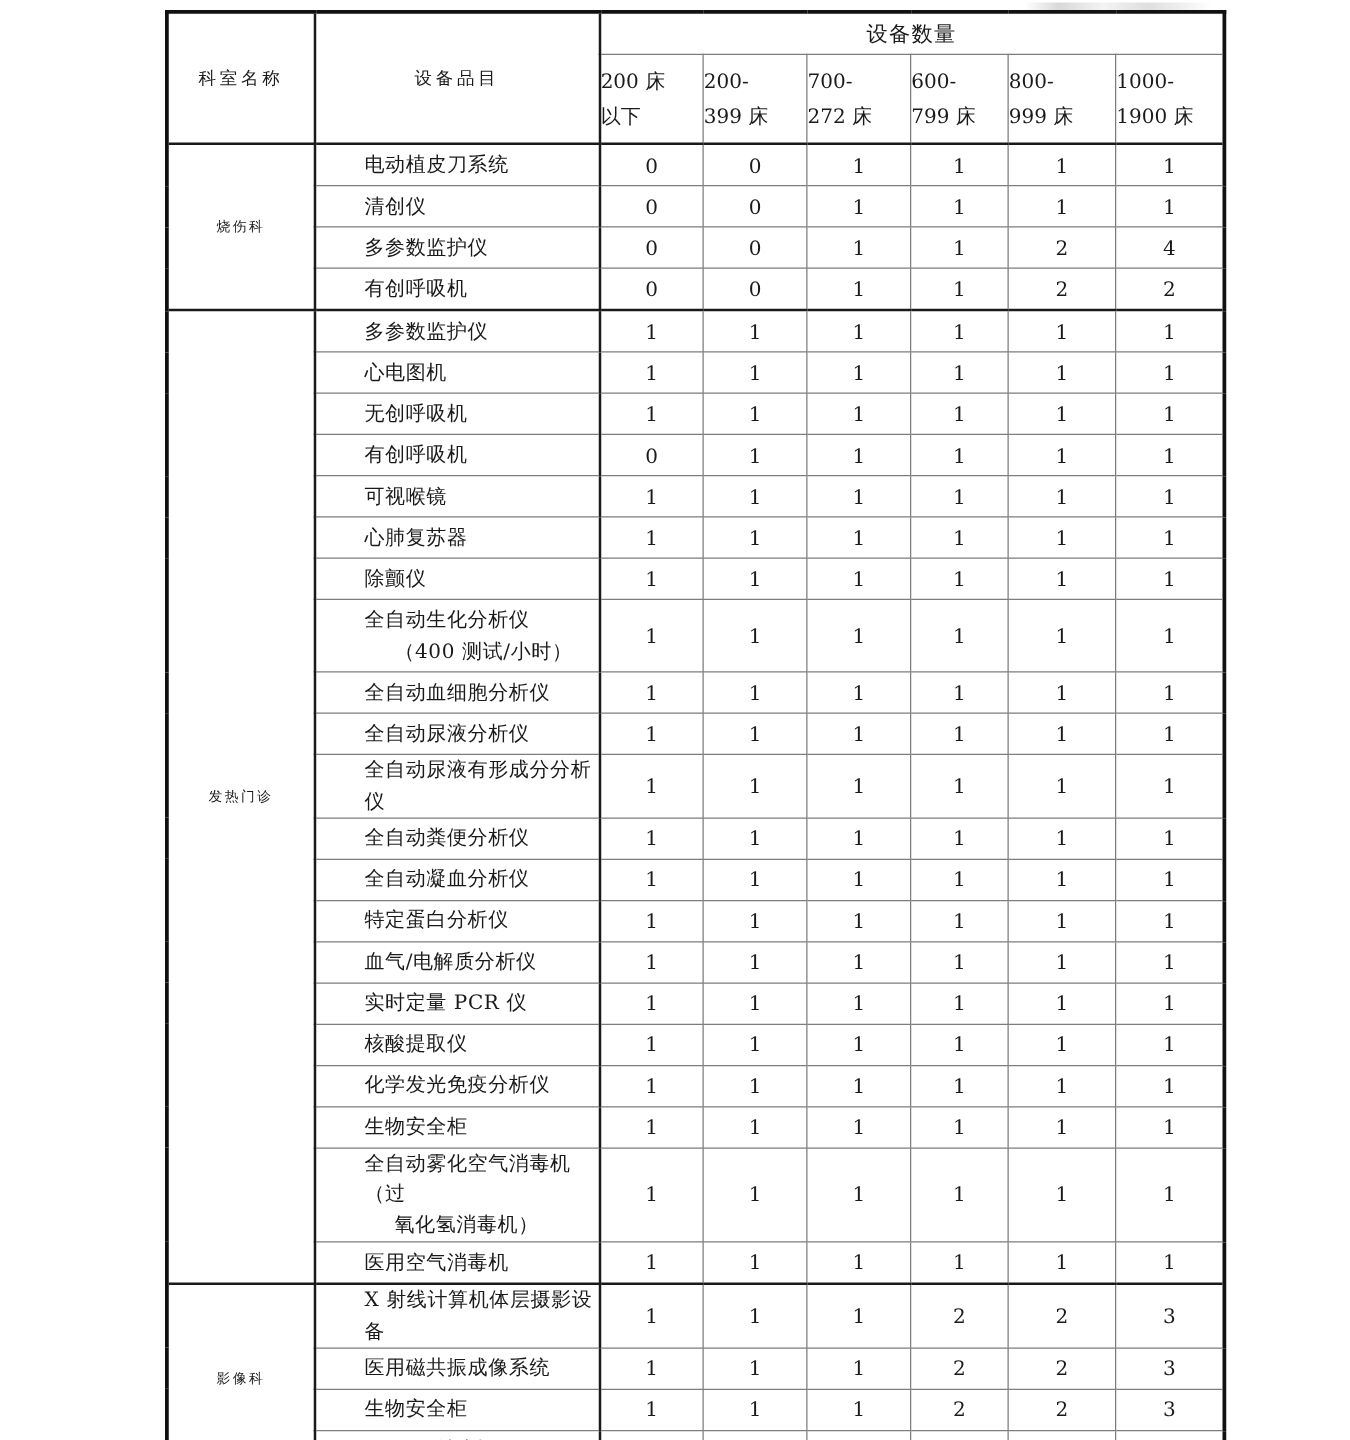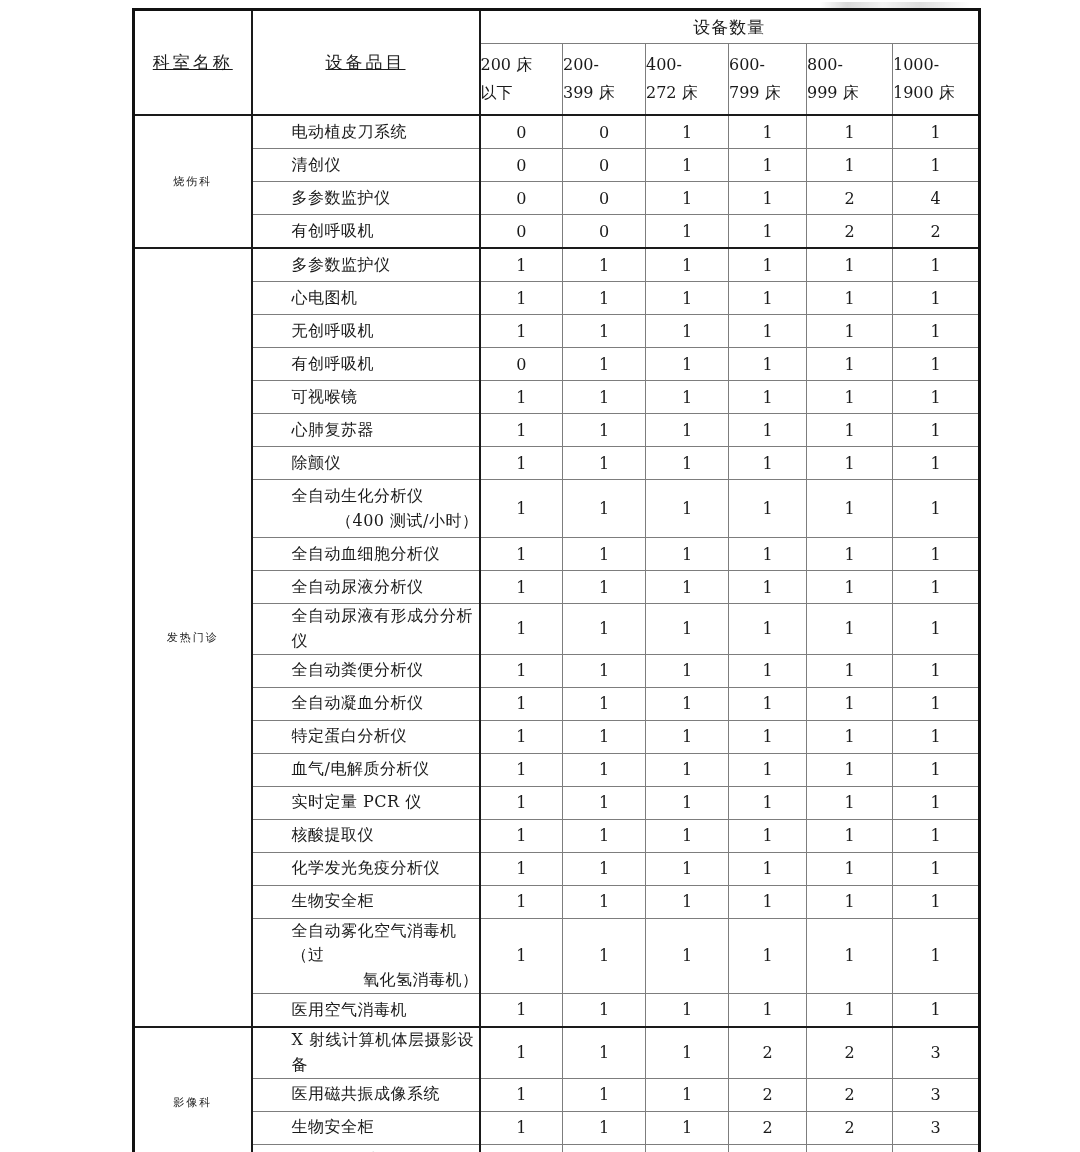--- a/index.html
+++ b/index.html
@@ -69,23 +69,22 @@
 
   
   .hdr-span {
     height: 32px;
     text-align: center;
     font-size: 17px;
     letter-spacing: 1px;
     margin-top: 18px;
   }
   .hdr-stub {
-    font-size: 17px;
+    font-size: 14px;
     letter-spacing: 3px;
-    text-decoration: underline;
   }
   .hdr-bed {
     height: 70px;
     text-align: left;
     font-size: 16px;
     line-height: 1.75;
     padding: 4px 2px;
   }
   .hdr-bed .l1,
   .hdr-bed .l2 { display: block; white-space: nowrap; }
@@ -98,21 +97,21 @@
   }
   .item {
     text-align: left;
     padding: 6px 0 6px 22px;
     font-size: 16px;
     line-height: 1.55;
     letter-spacing: 0.5px;
   }
   .item .l1,
   .item .l2 { display: block; margin-left: 39px; }
-  .item .l2 { padding-left: 24px; text-align: right; }
+  .item .l2 { padding-left: 24px; }
   .qty {
     text-align: center;
     font-size: 16px;
   }
 
   tr.drow > td { height: 32px; }
   tr.drow.tall > td { height: 57px; }
 </style>
 </head>
 <body>
@@ -141,21 +140,21 @@
       <tr>
           <th class="hdr-bed rule-bottom">
             <span class="l1">200 床</span>
             <span class="l2">以下</span>
           </th>
           <th class="hdr-bed rule-bottom">
             <span class="l1">200-</span>
             <span class="l2">399 床</span>
           </th>
           <th class="hdr-bed rule-bottom">
-            <span class="l1">400-</span>
+            <span class="l1">700-</span>
             <span class="l2">272 床</span>
           </th>
           <th class="hdr-bed rule-bottom">
             <span class="l1">600-</span>
             <span class="l2">799 床</span>
           </th>
           <th class="hdr-bed rule-bottom">
             <span class="l1">800-</span>
             <span class="l2">999 床</span>
           </th>

